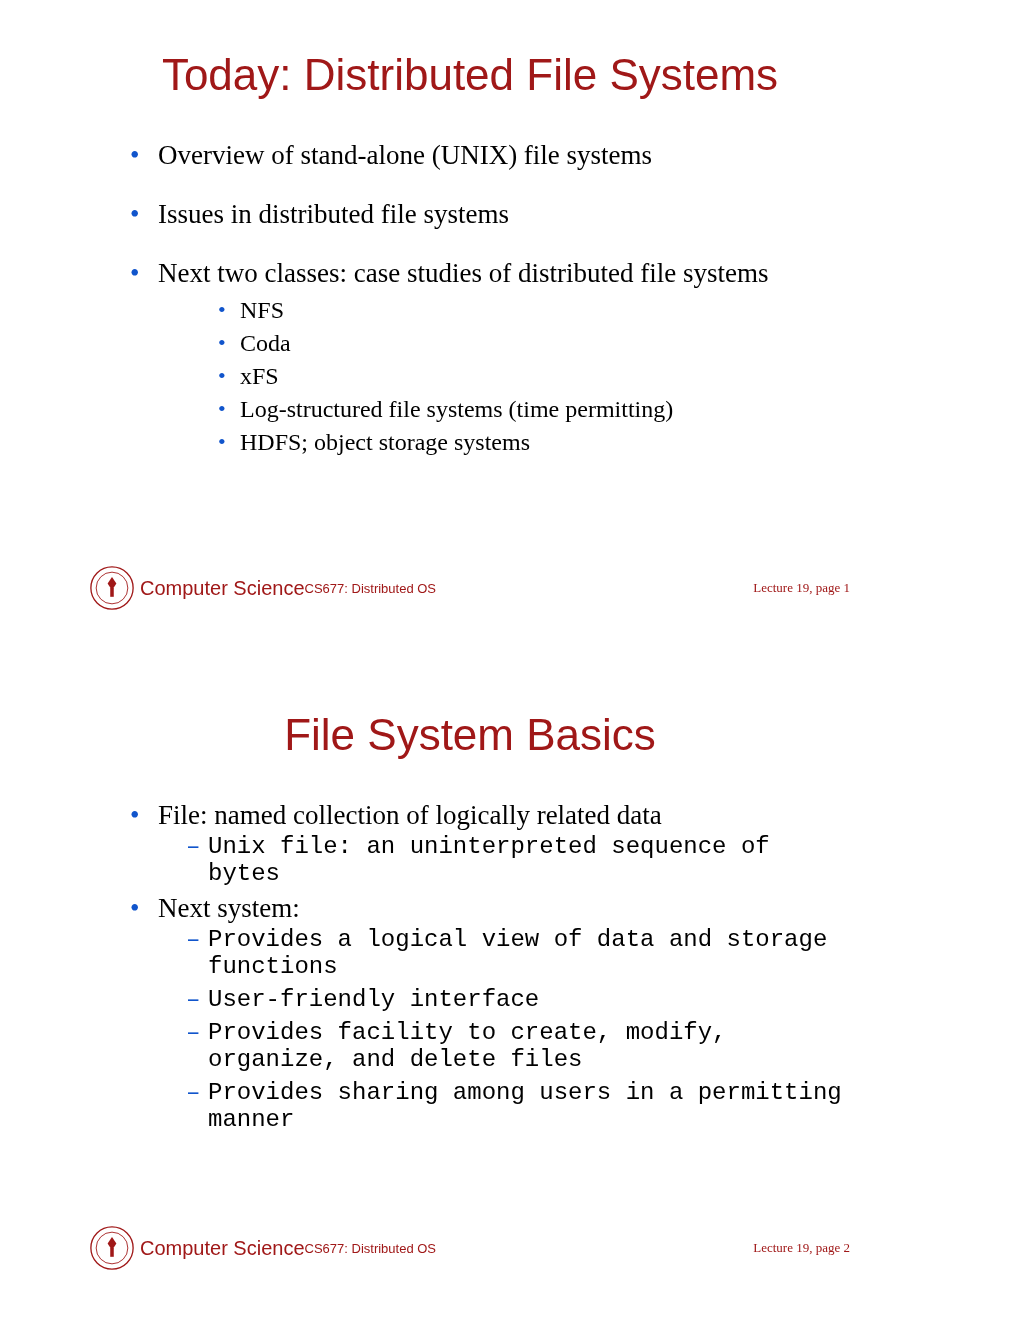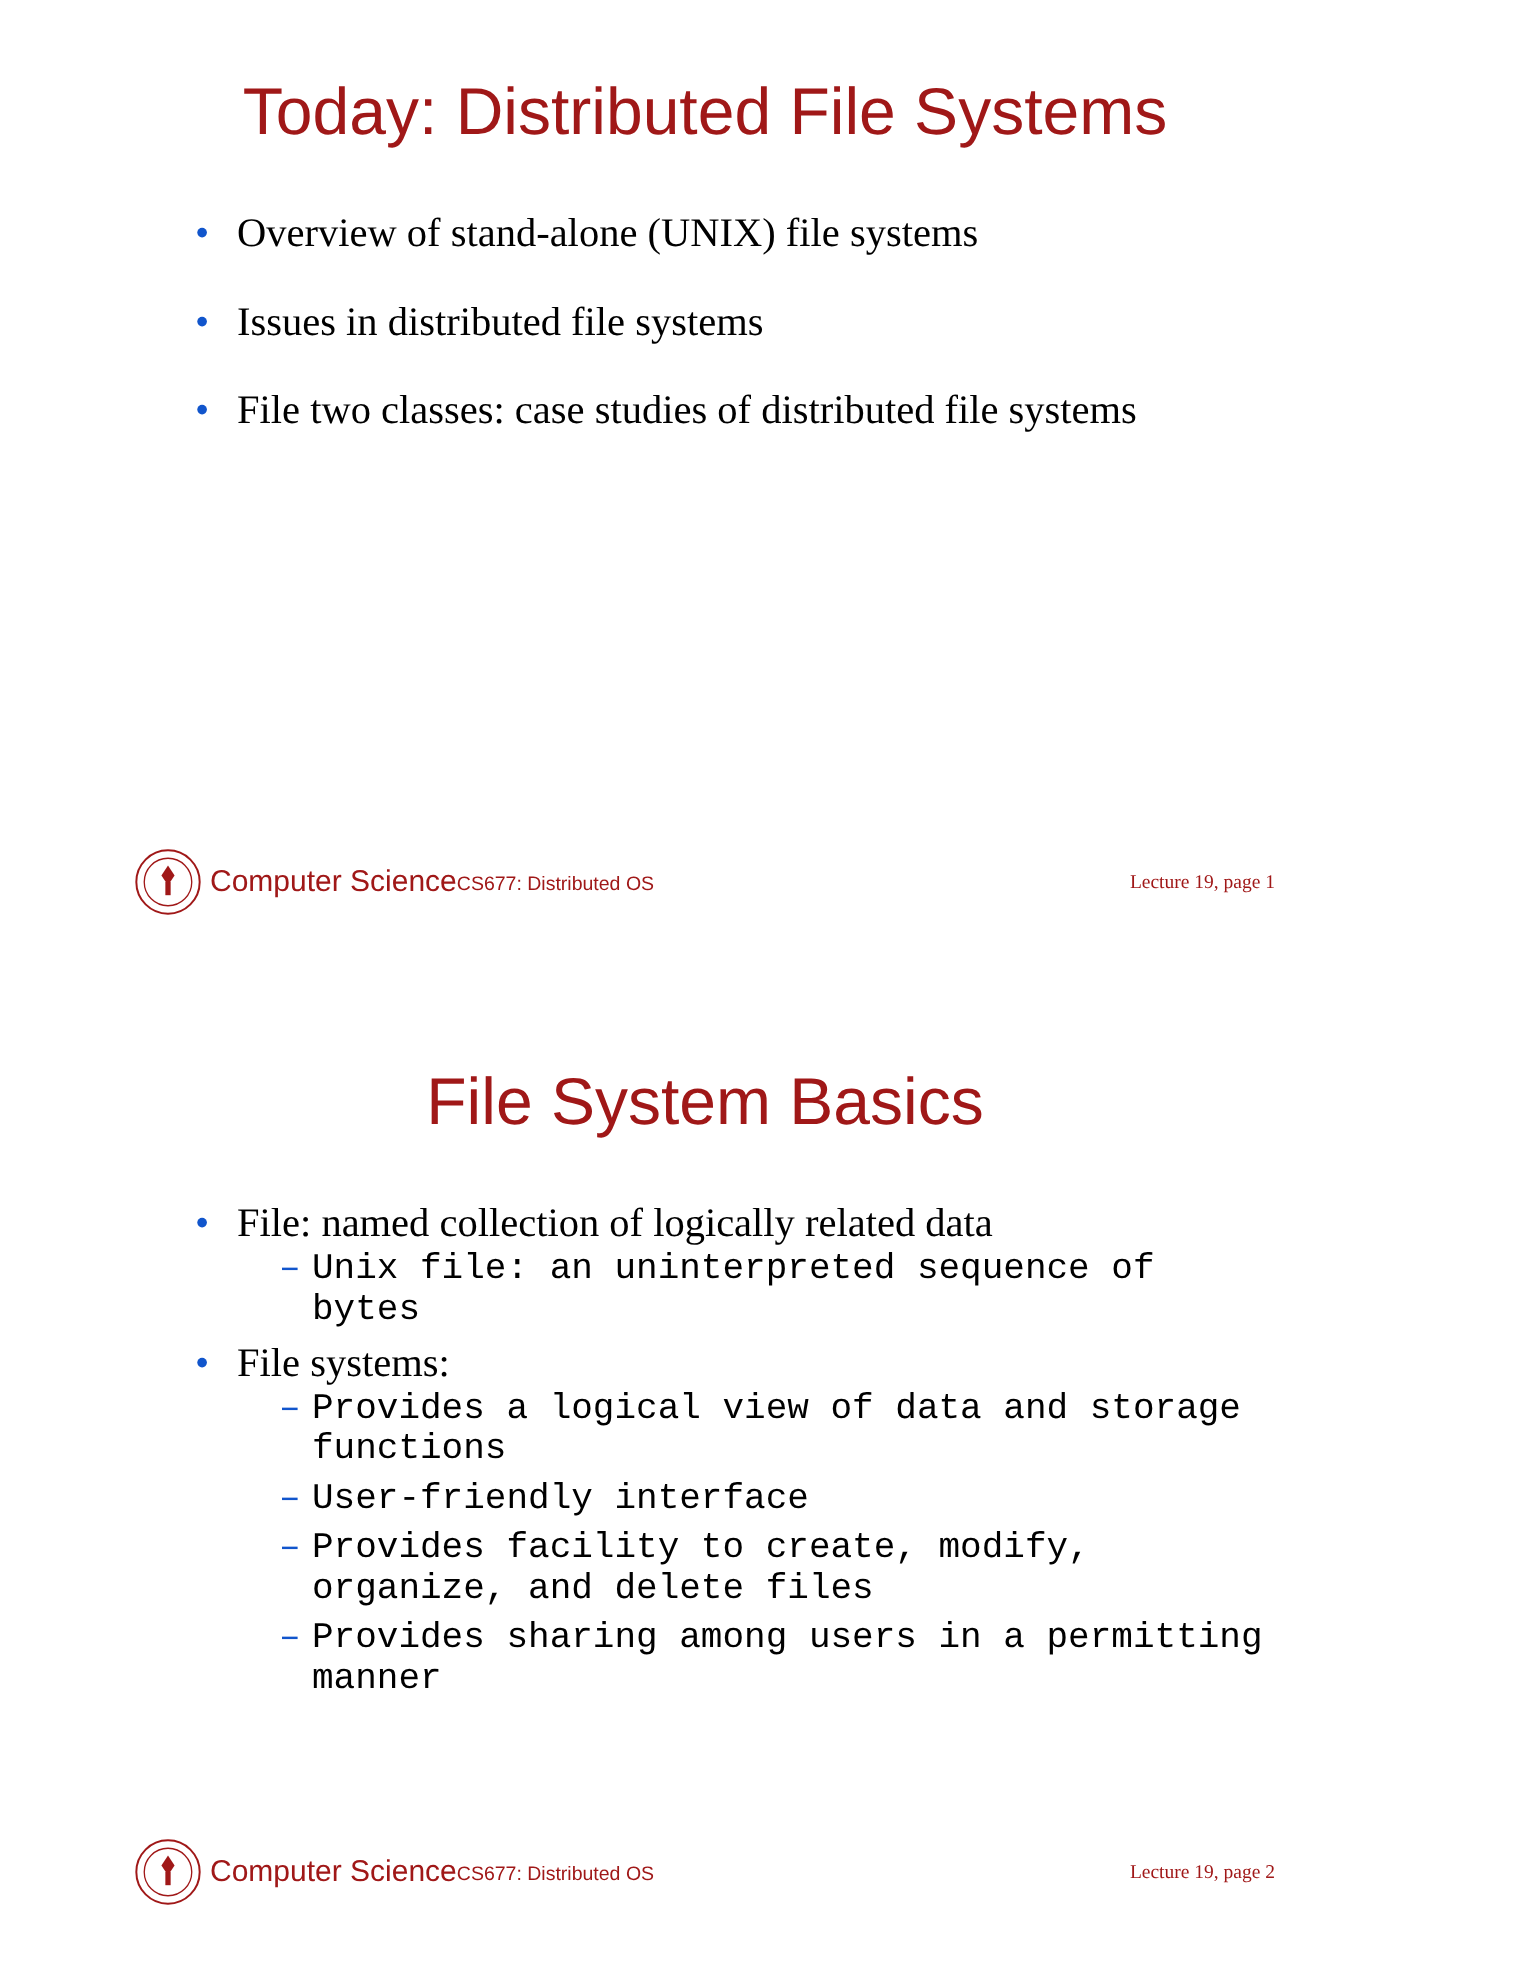--- a/index.html
+++ b/index.html
@@ -119,21 +119,28 @@
 </head>
 <body>
 
 <div class="slide">
   <h1 class="slide-title">Today: Distributed File Systems</h1>
 
   <ul class="top">
     <li><span>Overview of stand-alone (UNIX) file systems</span></li>
     <li><span>Issues in distributed file systems</span></li>
     <li>
-      <span>File two classes: case studies of distributed file systems</span>
+      <span>Next two classes: case studies of distributed file systems</span>
+      <ul class="sub-bullet">
+        <li>NFS</li>
+        <li>Coda</li>
+        <li>xFS</li>
+        <li>Log-structured file systems (time permitting)</li>
+        <li>HDFS; object storage systems</li>
+      </ul>
     </li>
   </ul>
 
   <div class="footer">
     <svg class="seal" viewBox="0 0 100 100">
       <circle cx="50" cy="50" r="48" fill="none" stroke="#a01818" stroke-width="3"></circle>
       <circle cx="50" cy="50" r="36" fill="none" stroke="#a01818" stroke-width="2"></circle>
       <path d="M50 25 L60 40 L50 55 L40 40 Z" fill="#a01818"></path>
       <rect x="46" y="50" width="8" height="20" fill="#a01818"></rect>
     </svg>
@@ -147,21 +154,21 @@
   <h1 class="slide-title">File System Basics</h1>
 
   <ul class="top tight">
     <li>
       <span>File: named collection of logically related data</span>
       <ul class="sub-dash">
         <li>Unix file: an uninterpreted sequence of bytes</li>
       </ul>
     </li>
     <li>
-      <span>File systems:</span>
+      <span>Next system:</span>
       <ul class="sub-dash">
         <li>Provides a logical view of data and storage functions</li>
         <li>User-friendly interface</li>
         <li>Provides facility to create, modify, organize, and delete files</li>
         <li>Provides sharing among users in a permitting manner</li>
       </ul>
     </li>
   </ul>
 
   <div class="footer">

